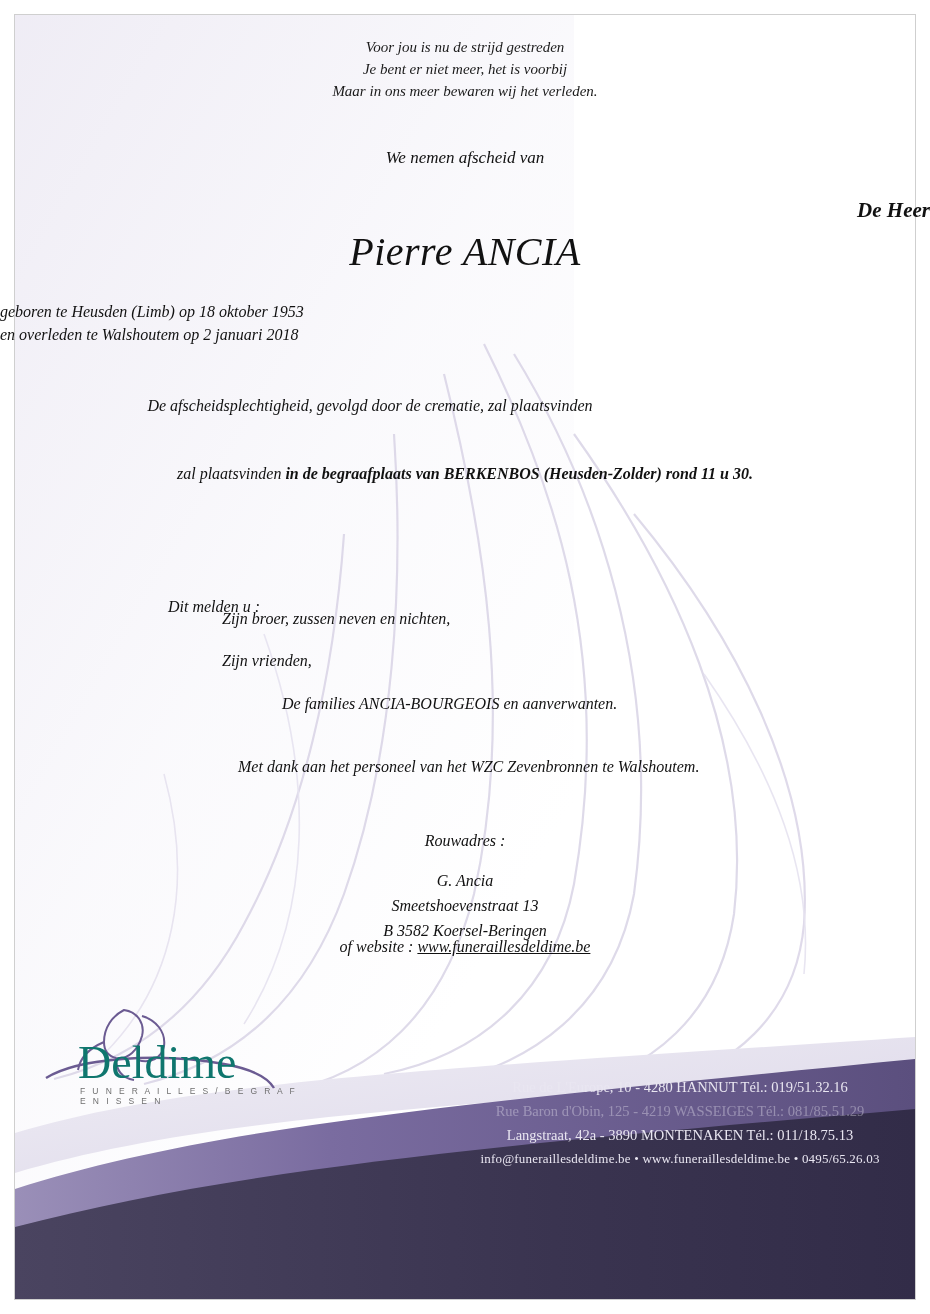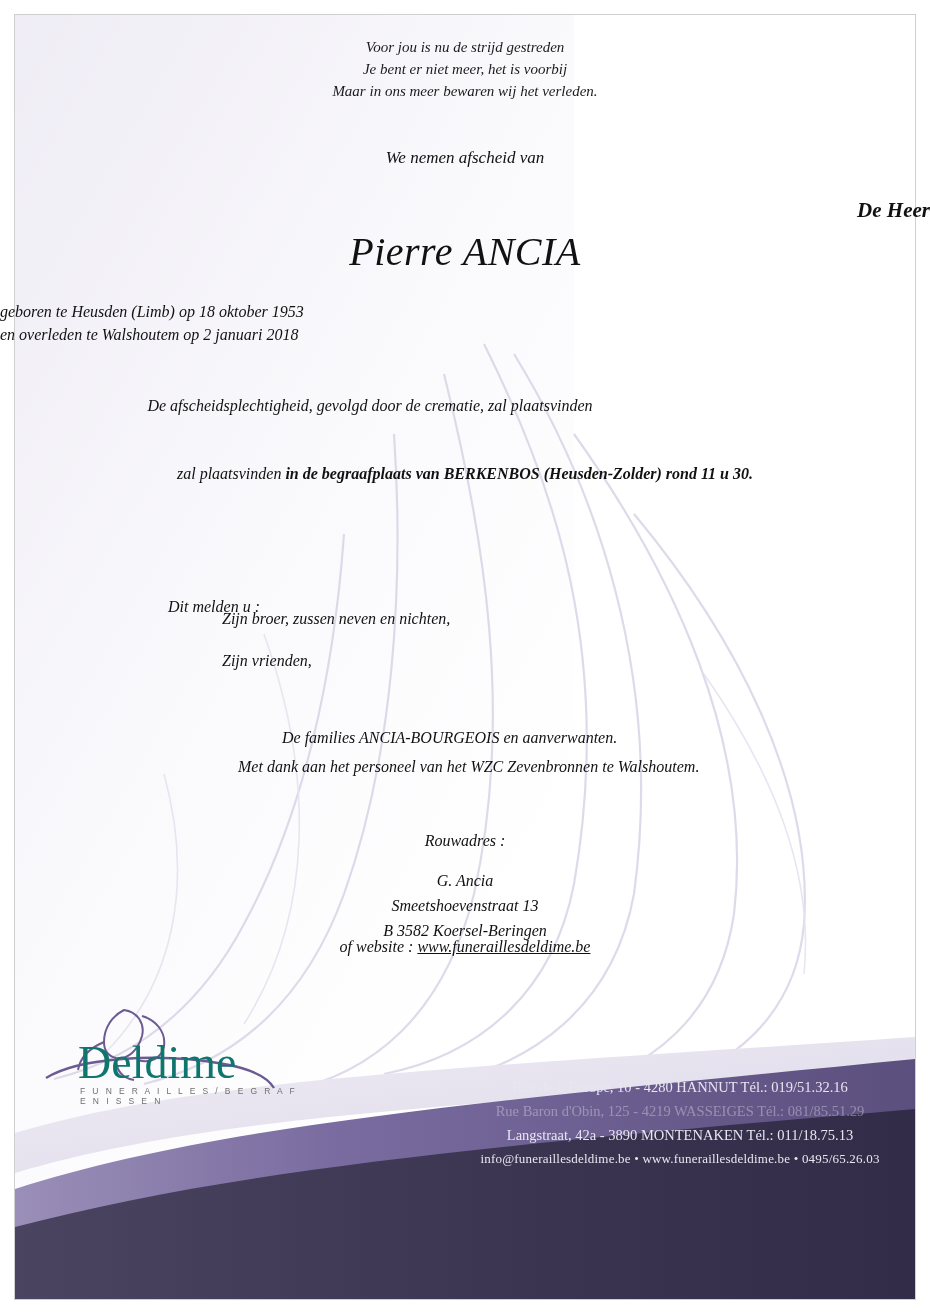--- a/index.html
+++ b/index.html
@@ -148,21 +148,20 @@
     left: 222px;
     font-style: italic;
     font-size: 16px;
   }
   .fam3 {
     position: absolute;
     top: 695px;
     left: 282px;
     font-style: italic;
     font-size: 16px;
-    margin-top: 34px;
   }
   .thanks {
     position: absolute;
     top: 758px;
     left: 238px;
     font-style: italic;
     font-size: 16px;
   }
 
   .mourn-title {

